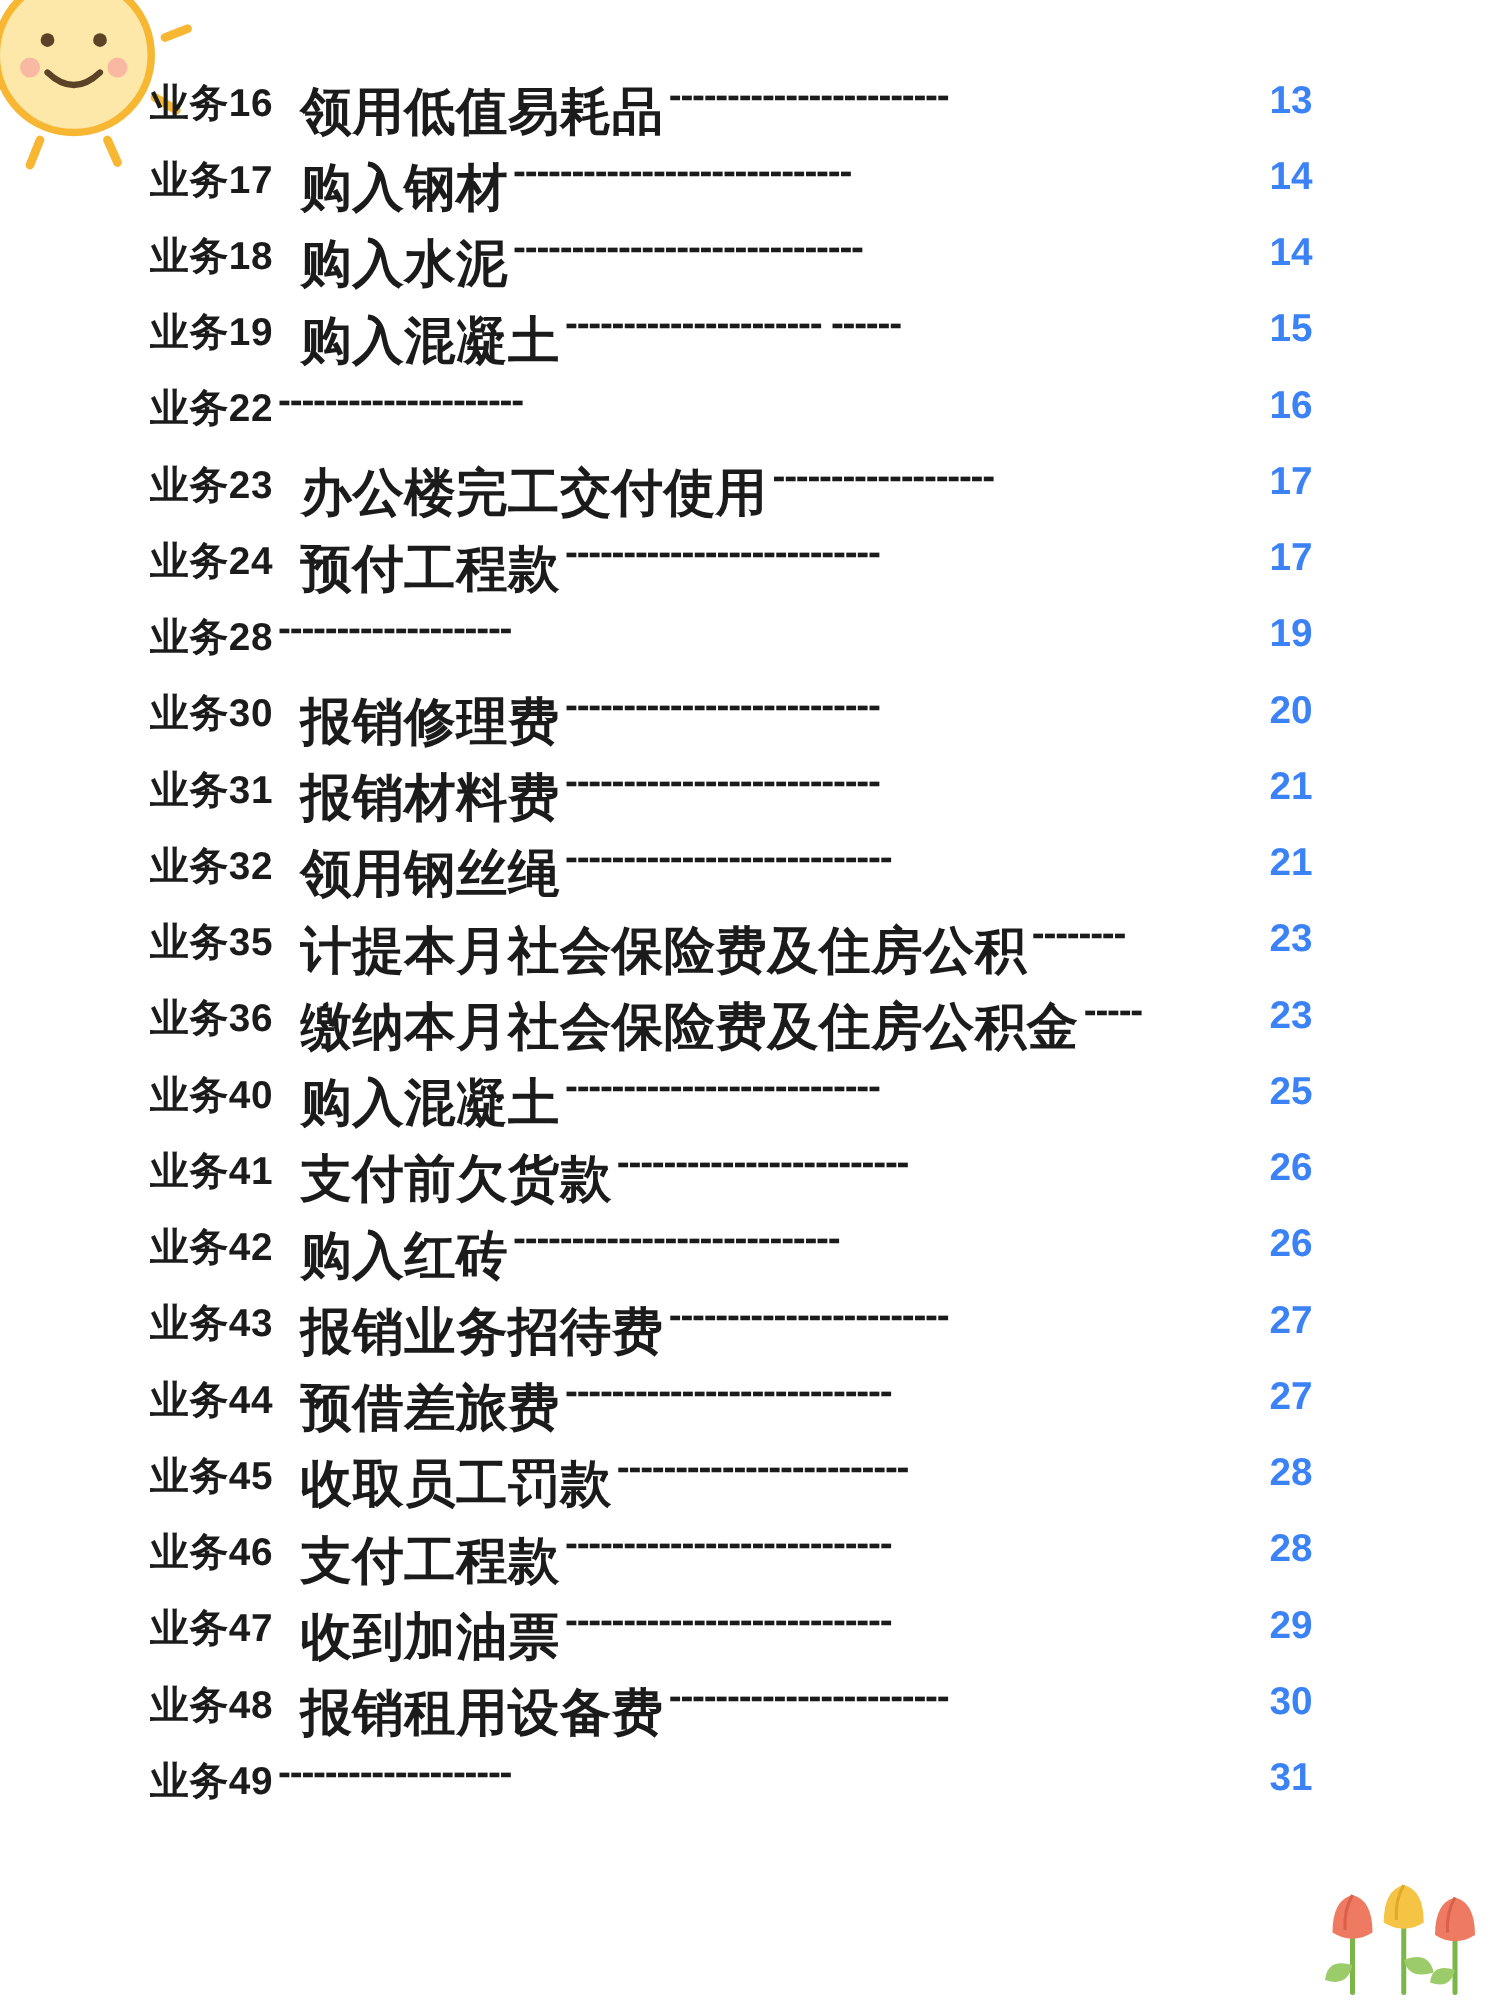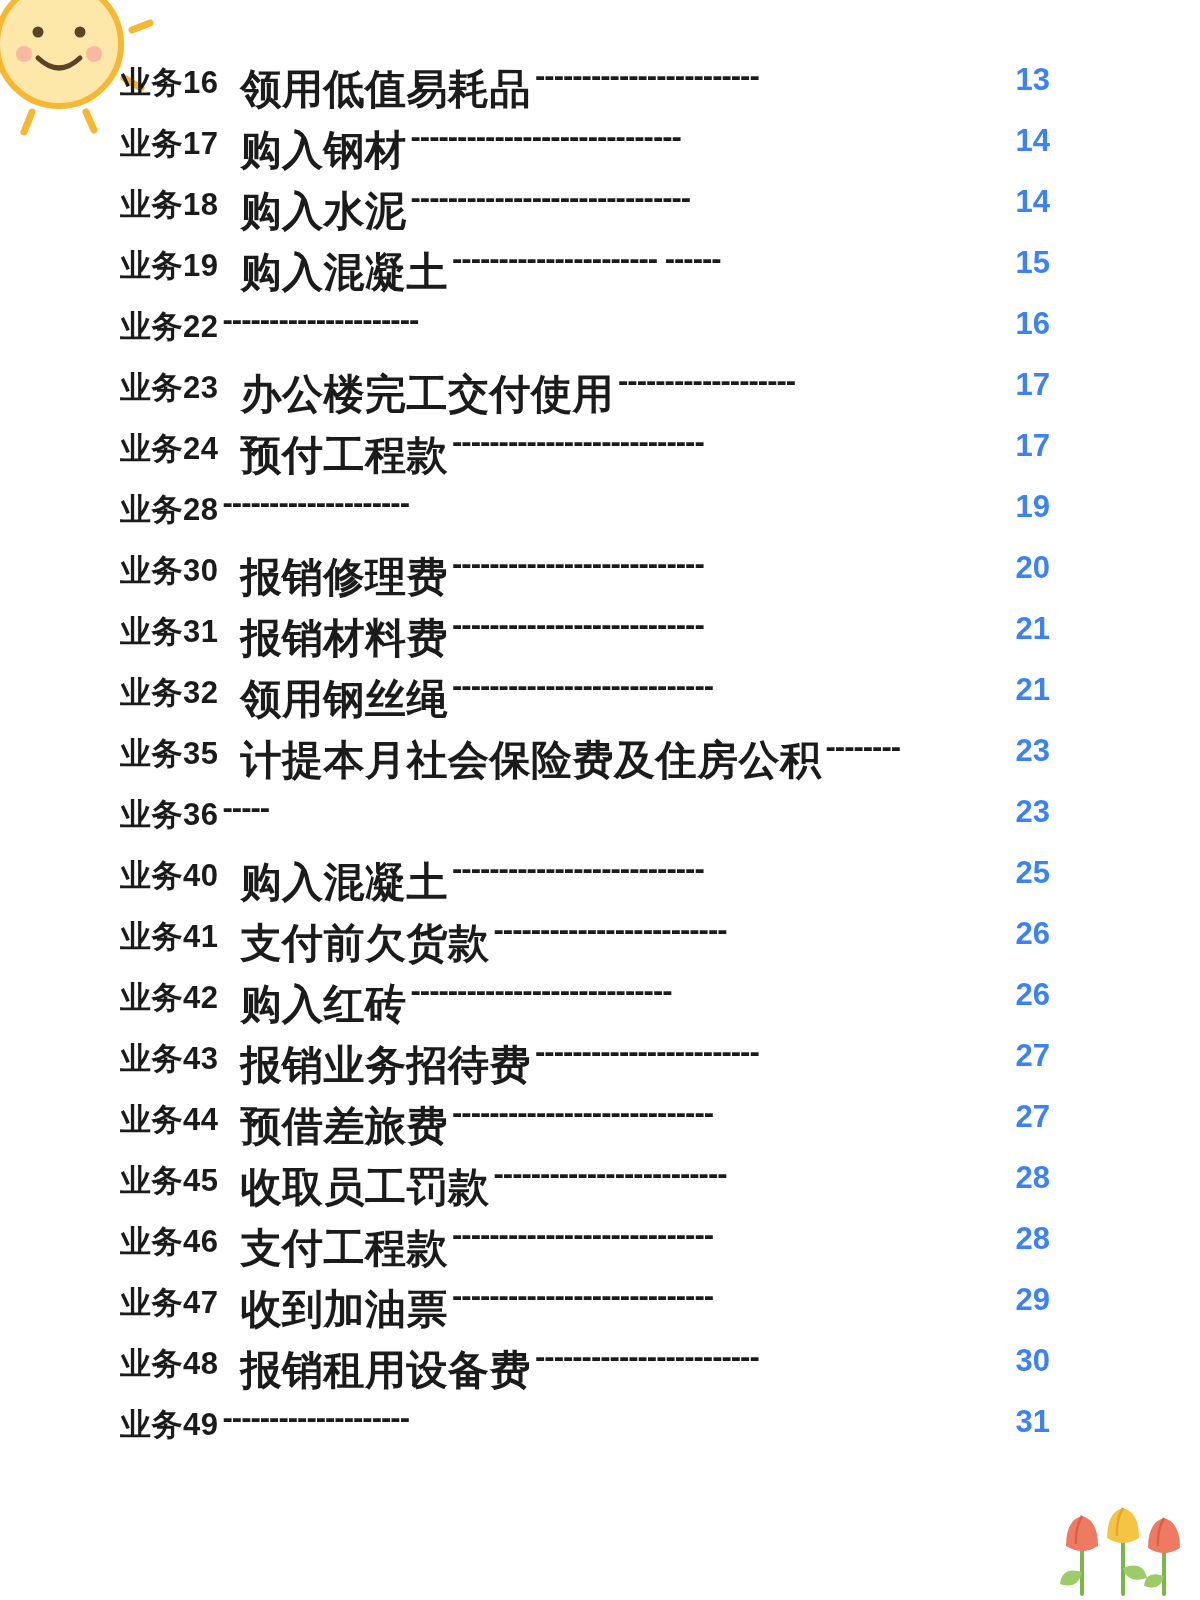--- a/index.html
+++ b/index.html
@@ -196,20 +196,21 @@
 
   <div class="toc-row">
     <span class="toc-label">业务35</span>
     <span class="toc-title">计提本月社会保险费及住房公积</span>
     <span class="toc-dots">--------</span>
     <span class="toc-page">23</span>
   </div>
 
   <div class="toc-row">
     <span class="toc-label">业务36</span>
+    <span class="toc-title">缴纳本月社会保险费及住房公积金 </span>
     <span class="toc-dots">-----</span>
     <span class="toc-page">23</span>
   </div>
 
   <div class="toc-row">
     <span class="toc-label">业务40</span>
     <span class="toc-title">购入混凝土 </span>
     <span class="toc-dots">---------------------------</span>
     <span class="toc-page">25</span>
   </div>

